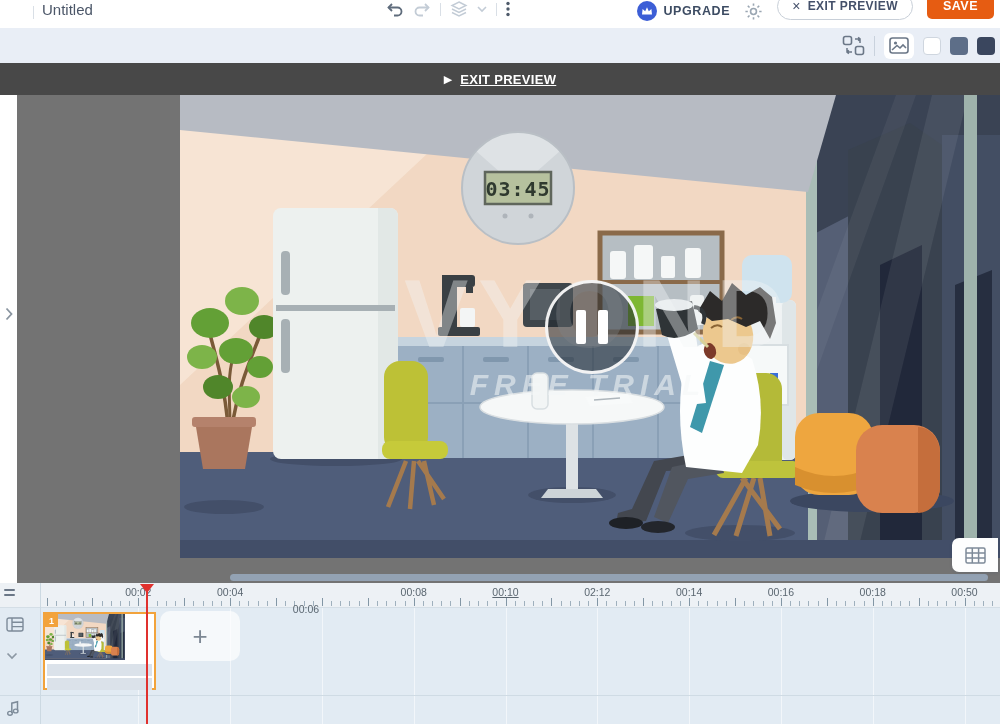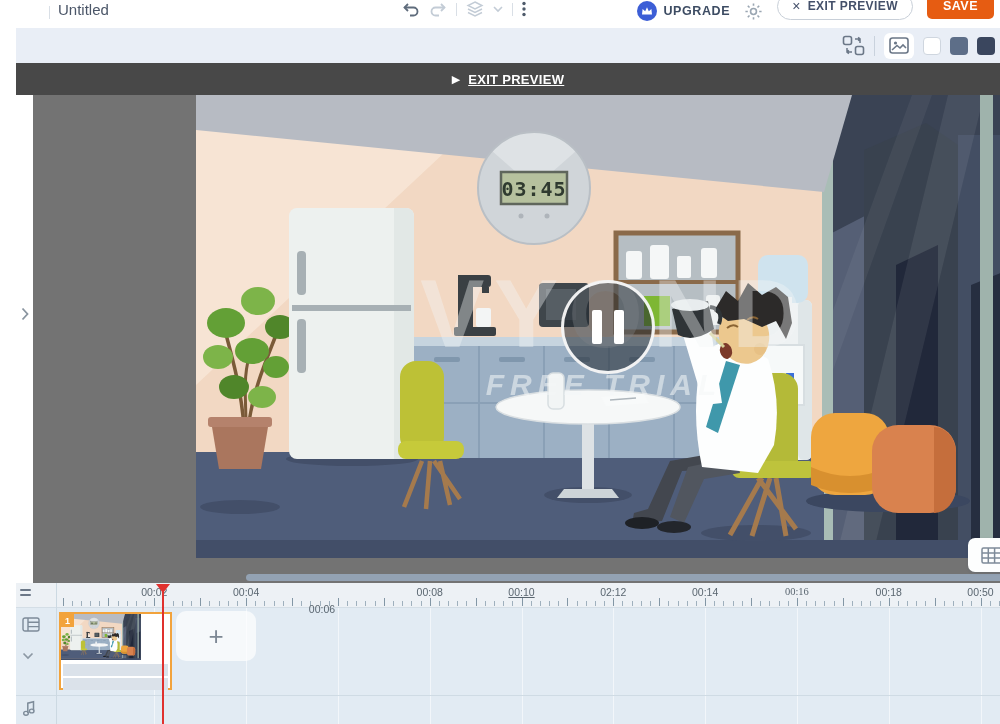--- a/index.html
+++ b/index.html
@@ -1,18 +1,18 @@
 <!DOCTYPE html>
 <html><head>
 <meta charset="utf-8">
 <style>
   * { margin:0; padding:0; box-sizing:border-box; }
   html,body { width:1000px; height:724px; overflow:hidden; }
   body { font-family:"Liberation Sans", sans-serif; background:#fff; }
-  .app { position:relative; width:1000px; height:724px; overflow:hidden;padding-left:16px; }
+  .app { position:relative; width:1000px; height:724px; overflow:hidden; }
 
   
   .topbar { position:relative; height:28px; background:#ffffff; overflow:hidden; }
   .topbar-left { position:absolute; left:33px; top:0; display:flex; align-items:center; height:24px; }
   .tb-divider { width:1px; height:13px; background:#d9dfe6; }
   .doc-title { margin-left:8px; font-size:15px; color:#4b5668; position:relative; top:-3px; }
   .topbar-center { position:absolute; left:386px; top:-3px; display:flex; align-items:center; gap:9px; height:24px; }
   .topbar-right { position:absolute; right:6px; top:0; display:flex; align-items:center; gap:14px; height:28px; }
   .icon-btn { display:flex; align-items:center; justify-content:center; background:none; border:none; cursor:pointer; padding:0; }
   .upgrade { display:flex; align-items:center; gap:6px; position:relative; top:-3px; cursor:pointer; }
@@ -469,21 +469,21 @@
         <div class="tick" style="left: 973.68px;"></div>
         <div class="tick" style="left: 982.86px;"></div>
         <div class="tick" style="left: 992.04px;"></div>
         <span class="tick-label" style="left: 138.3px;">00:02</span>
         <span class="tick-label" style="left: 230.1px;">00:04</span>
         <span class="tick-label" style="left: 306px; margin-top: 17px;">00:06</span>
         <span class="tick-label" style="left: 413.7px;">00:08</span>
         <span class="tick-label" style="left: 505.5px; text-decoration: underline;">00:10</span>
         <span class="tick-label" style="left: 597.3px;">02:12</span>
         <span class="tick-label" style="left: 689.1px;">00:14</span>
-        <span class="tick-label" style="left: 780.9px; font-family: Liberation Serif, serif;">00:16</span>
+        <span class="tick-label" style="left: 780.9px;">00:16</span>
         <span class="tick-label" style="left: 872.7px;">00:18</span>
         <span class="tick-label" style="left: 964.5px;">00:50</span>
       </div>
     <div class="tracks">
         <div class="gridline" style="left: 964.5px;"></div>
         <div class="gridline" style="left: 872.7px;"></div>
         <div class="gridline" style="left: 780.9px;"></div>
         <div class="gridline" style="left: 689.1px;"></div>
         <div class="gridline" style="left: 597.3px;"></div>
         <div class="gridline" style="left: 505.5px;"></div>

